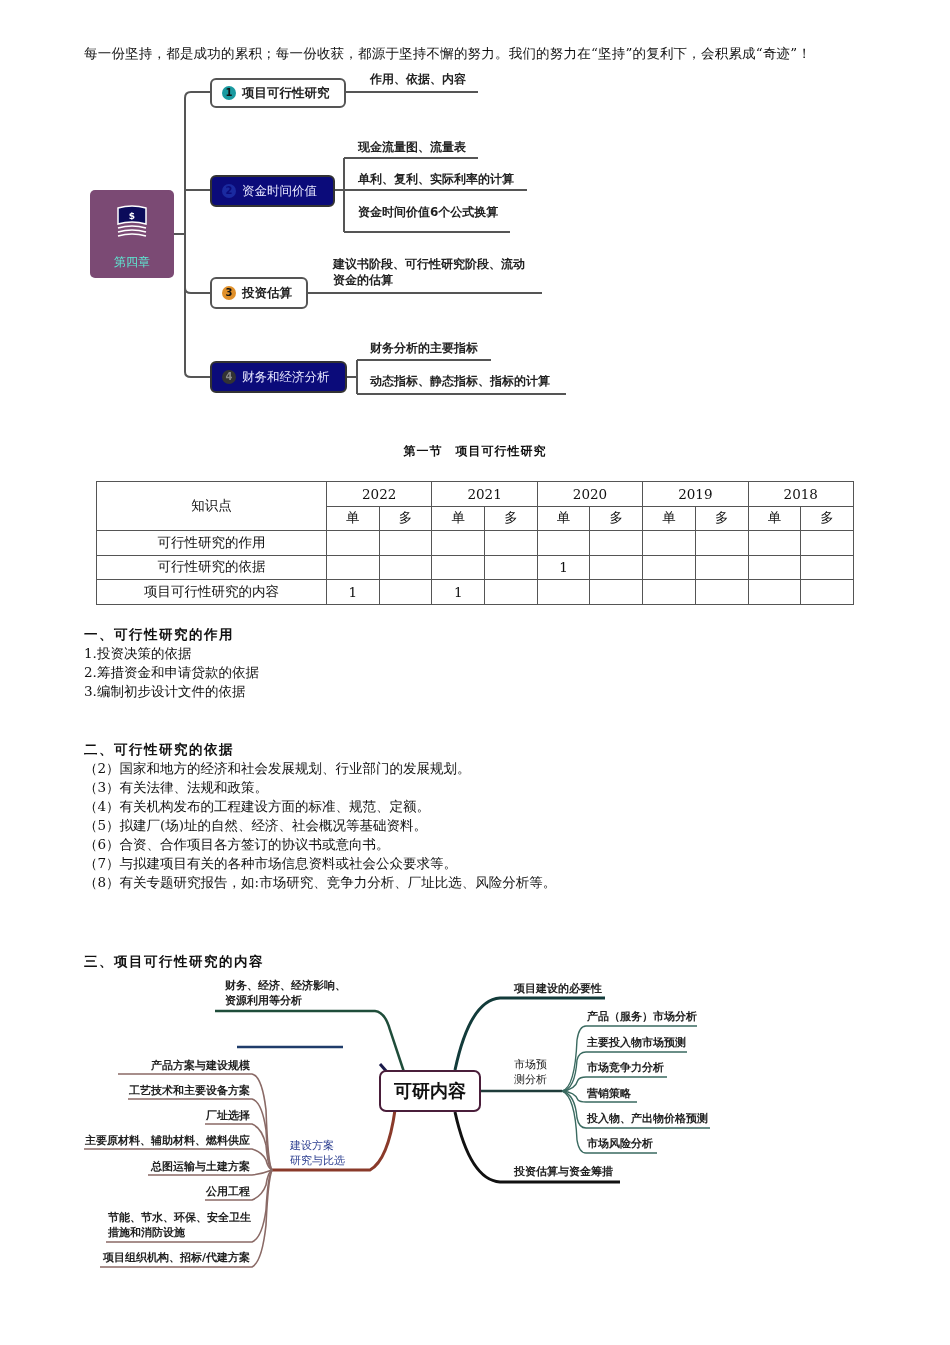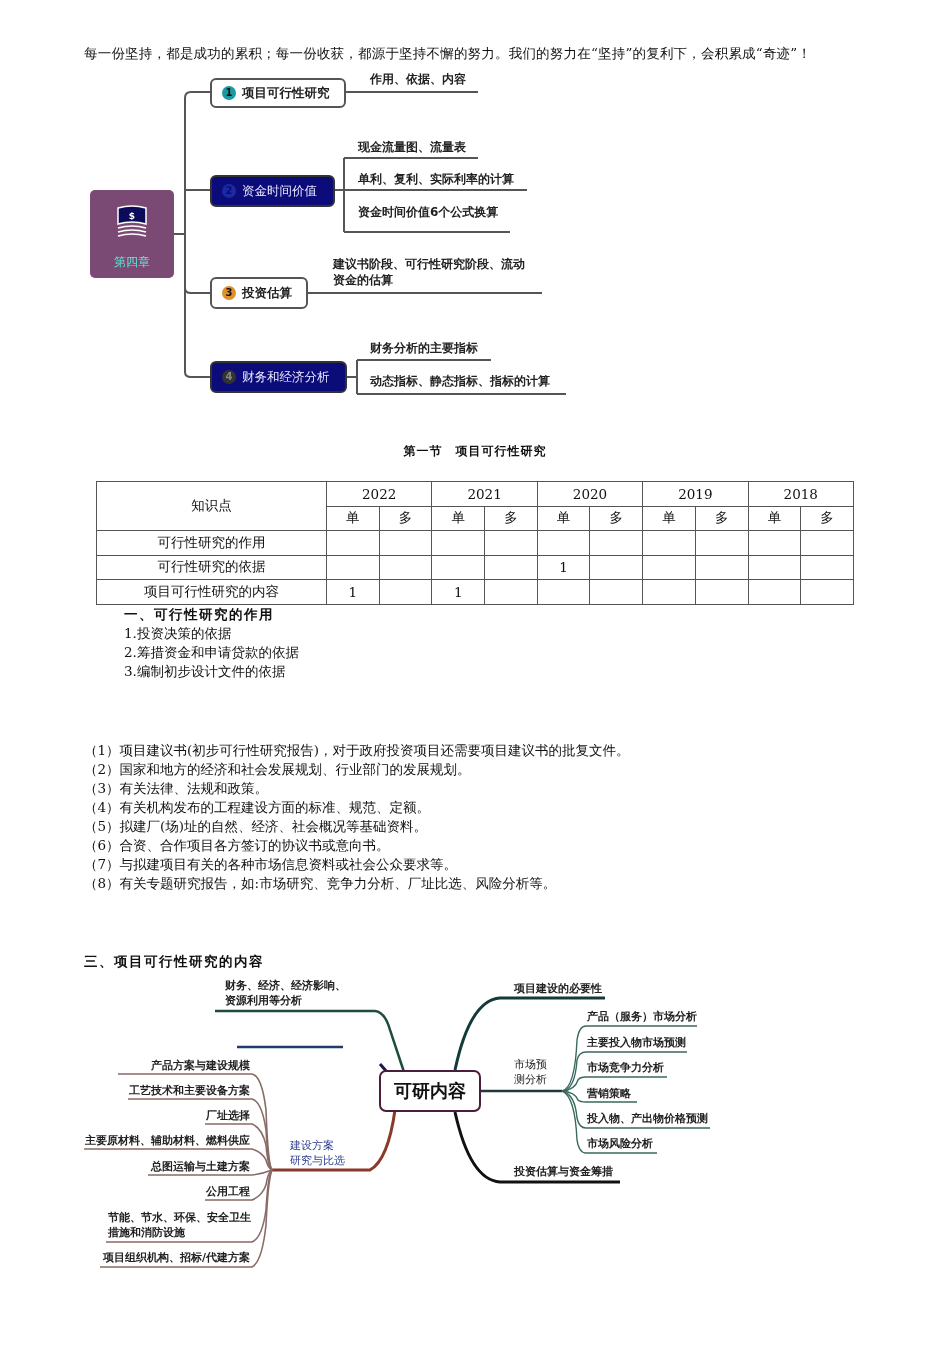--- a/index.html
+++ b/index.html
@@ -143,29 +143,29 @@
     <td></td>
     <td></td>
     <td></td>
     <td></td>
     <td></td>
     <td></td>
   </tr>
 </tbody>
   </table>
 
-<div class="abs" style="left:84px;top:606px;margin-left:40px;">
+<div class="abs" style="left:84px;top:626px;">
   <h3>一、可行性研究的作用</h3>
   <div class="plain">1.投资决策的依据</div>
   <div class="plain">2.筹措资金和申请贷款的依据</div>
   <div class="plain">3.编制初步设计文件的依据</div>
 </div>
 
 <div class="abs" style="left:84px;top:741px;">
-  <div class="plain">（1）项目建议书(初步可行性研究报告)，对于政府投资项目还需要项目建议书的批复文件。</div>
+  <h3>二、可行性研究的依据</h3>
   <div class="plain">（2）国家和地方的经济和社会发展规划、行业部门的发展规划。</div>
   <div class="plain">（3）有关法律、法规和政策。</div>
   <div class="plain">（4）有关机构发布的工程建设方面的标准、规范、定额。</div>
   <div class="plain">（5）拟建厂(场)址的自然、经济、社会概况等基础资料。</div>
   <div class="plain">（6）合资、合作项目各方签订的协议书或意向书。</div>
   <div class="plain">（7）与拟建项目有关的各种市场信息资料或社会公众要求等。</div>
   <div class="plain">（8）有关专题研究报告，如:市场研究、竞争力分析、厂址比选、风险分析等。</div>
 </div>
 
 <div class="abs" style="left:84px;top:953px;">

